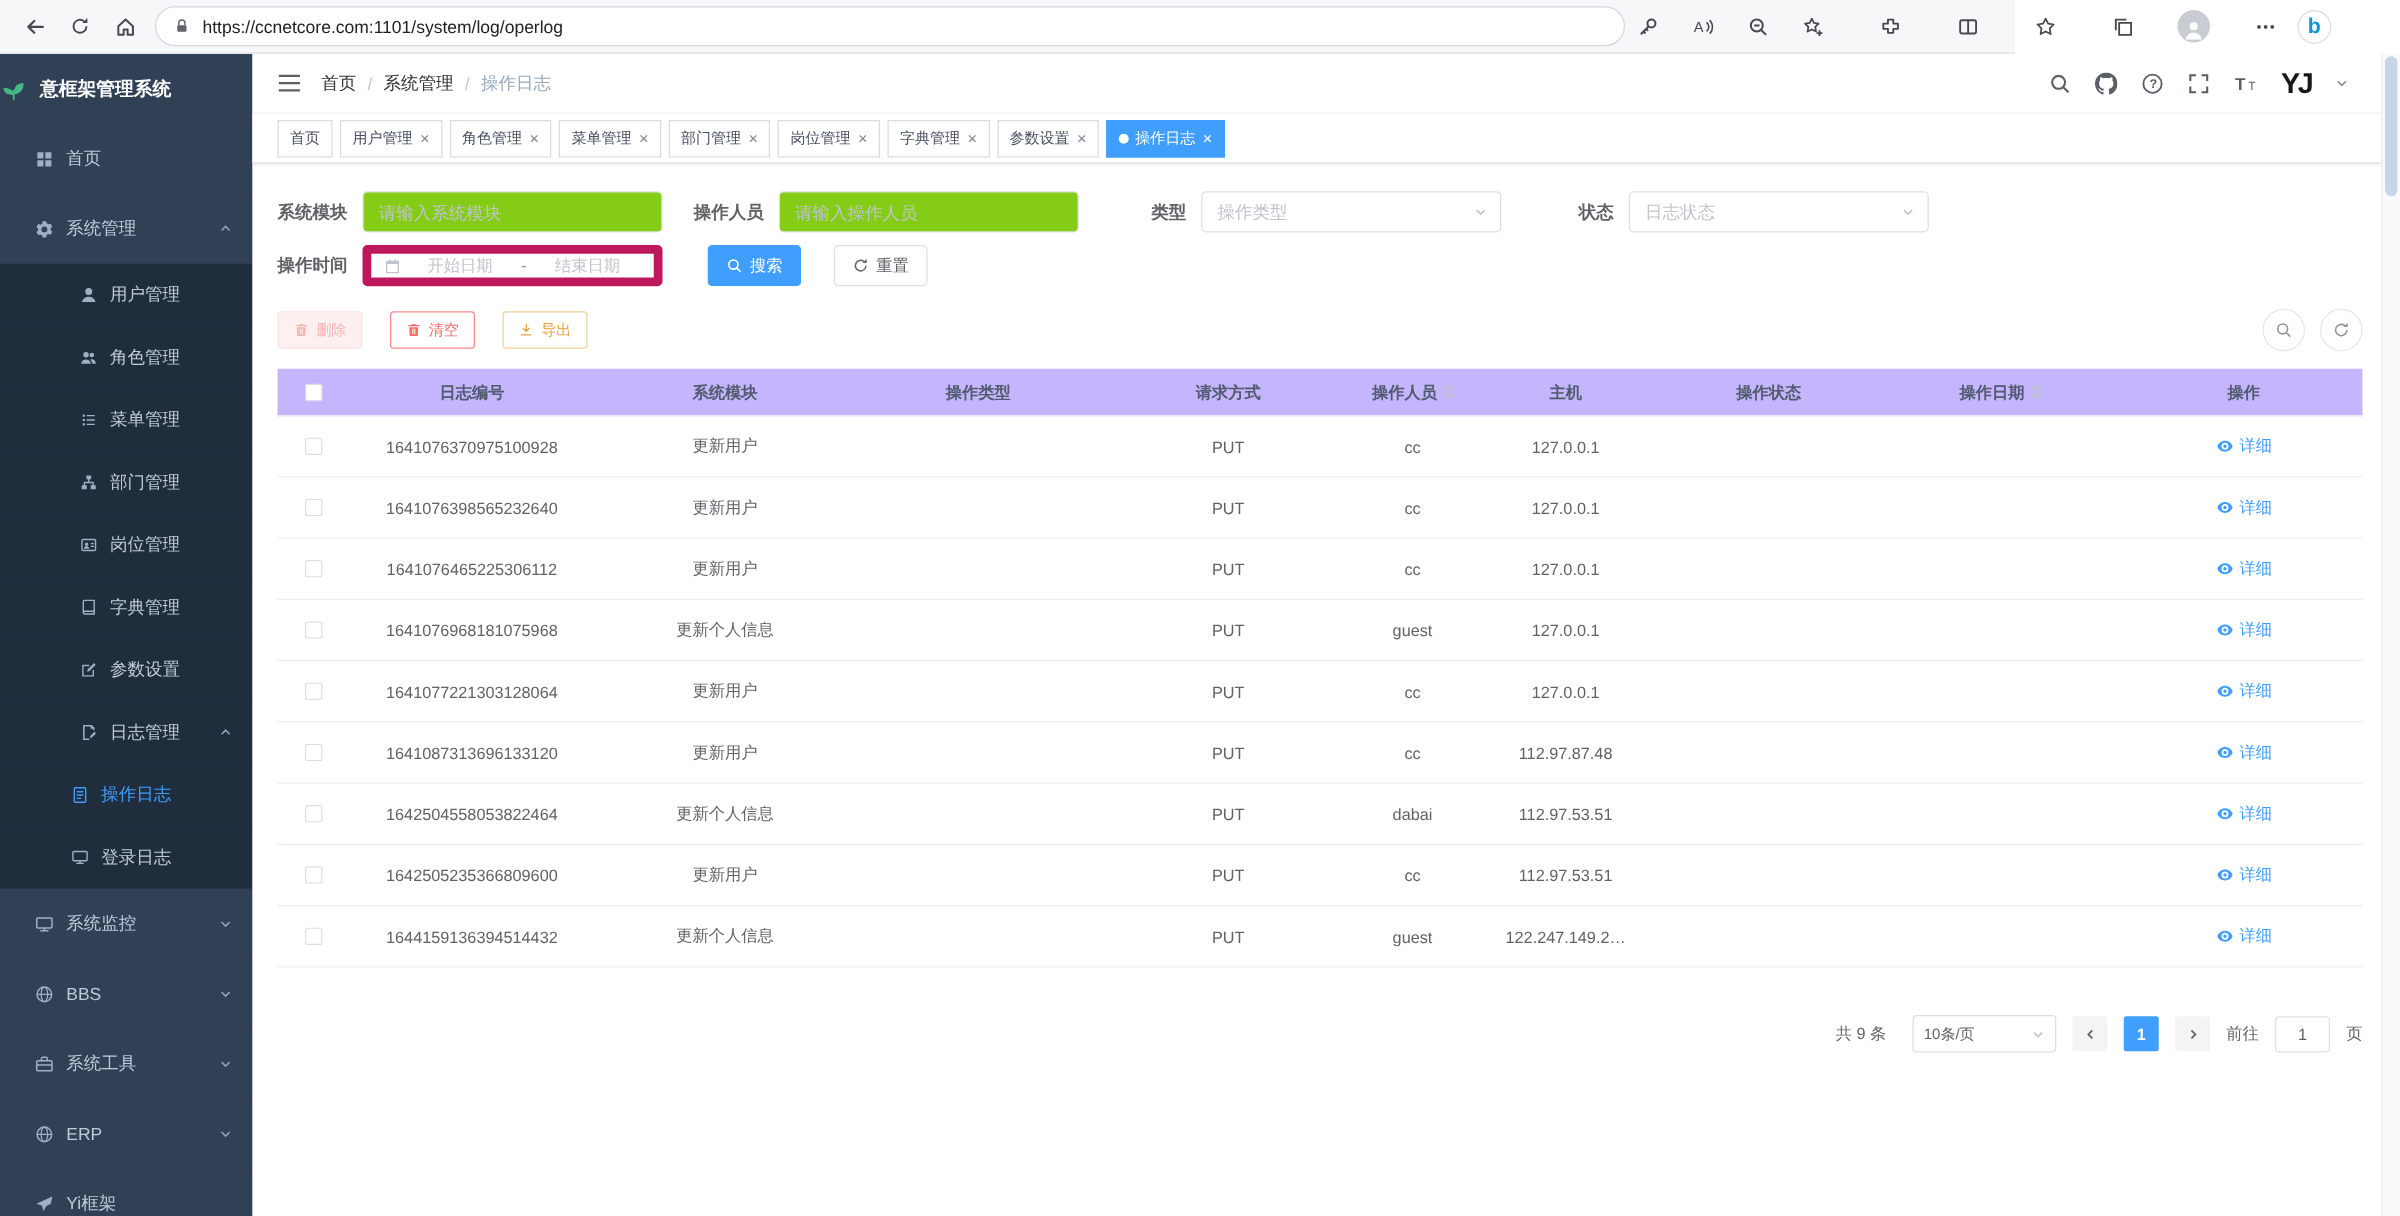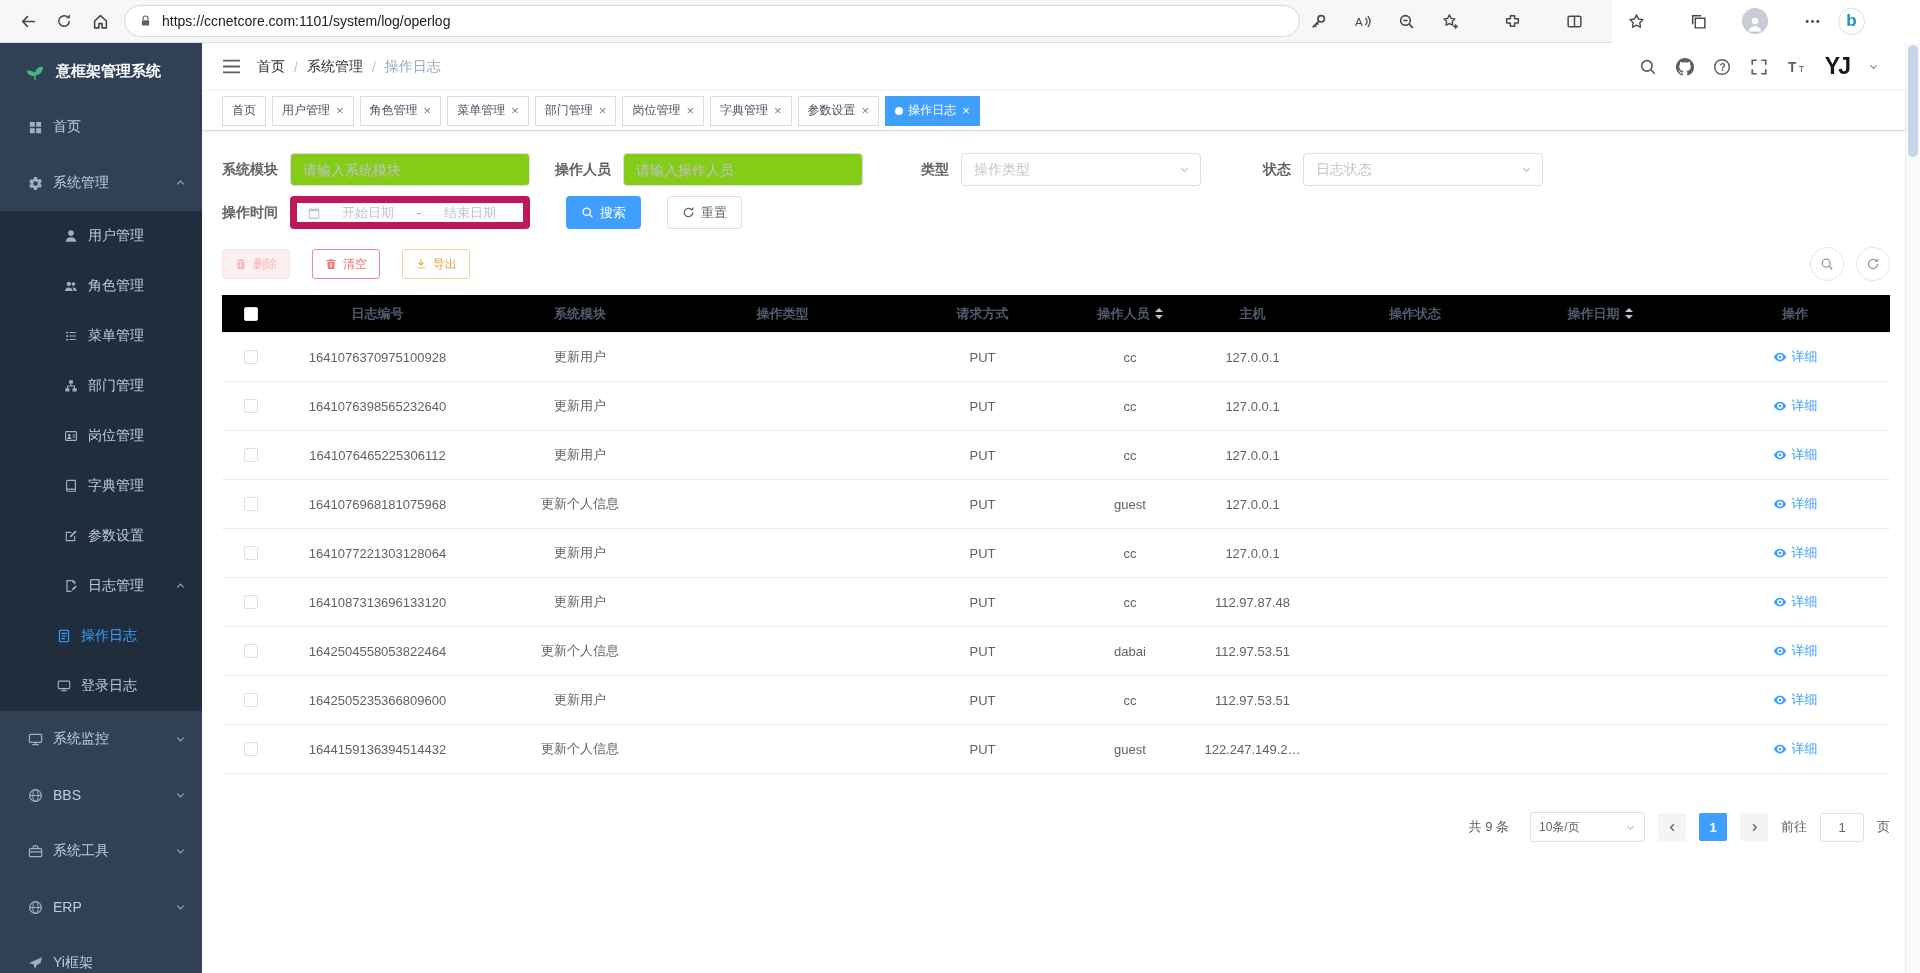--- a/index.html
+++ b/index.html
@@ -14,21 +14,21 @@
 .addr .url{font-size:14px;color:#202124;white-space:nowrap}
 .cright{display:flex;align-items:center;margin-left:auto;gap:8px;padding-right:4px}
 .cright .gap{width:10px}
 .avatar{width:26px;height:26px;border-radius:50%;background:#c9cdd3;display:flex;align-items:end;justify-content:center;overflow:hidden;cursor:pointer}
 .bing{width:27px;height:27px;border-radius:50%;background:#fff;border:1px solid #d8dbe0;color:#1493d6;font-weight:800;font-size:17px;display:flex;align-items:center;justify-content:center;cursor:pointer}
 
 .scrollbar{position:absolute;top:43px;right:0;width:15px;bottom:0;background:#f9fafc;border-left:1px solid #edeef2}
 .sthumb{position:absolute;top:2px;left:2px;width:10px;height:112px;border-radius:5px;background:#c8d4e8;cursor:pointer}
 
 .sidebar{position:absolute;left:0;top:43px;width:202px;bottom:0;background:#304156;overflow:hidden}
-.logo{height:56px;display:flex;align-items:center;gap:10px;padding-left:24px}
+.logo{height:56px;display:flex;align-items:center;gap:10px;padding-left:0}
 .logo-text{color:#fff;font-weight:700;font-size:15px;white-space:nowrap}
 .mi{display:flex;align-items:center;height:56px;color:#bfcbd9;font-size:14px;position:relative;cursor:pointer;white-space:nowrap}
 .mi.lv1{padding-left:28px;background:#304156}
 .mi.lv2,.mi.lv3{height:50px;background:#1f2d3d}
 .mi.lv2{padding-left:64px}
 .mi.lv3{padding-left:57px}
 .mico{margin-right:10px;display:flex;color:#9eb0c4}
 .mi.active,.mi.active .mico{color:#409eff}
 .chev{position:absolute;right:16px;top:50%;transform:translateY(-50%);color:#93a4b6;display:flex}
 .chev.up svg{transform:rotate(180deg)}
@@ -71,21 +71,21 @@
 
 .toolbar{display:flex;align-items:center;margin-top:18px}
 .btn-mini{height:30px;padding:0 12px;font-size:12px;border-radius:3px}
 .btn-del{background:#fef0f0;border-color:#fde2e2;color:#f8b3b3;cursor:not-allowed}
 .btn-clear{border-color:#f78989;color:#f56c6c;margin-left:22px}
 .btn-export{border-color:#f3d19e;color:#e6a23c;margin-left:22px}
 .toolbar-right{margin-left:auto;display:flex;gap:12px;align-items:center}
 .tcircle{width:34px;height:34px;border-radius:50%;border:1px solid #e3e6eb;display:flex;align-items:center;justify-content:center;color:#90959d;cursor:pointer;background:#fff}
 
 .table{margin-top:14px;width:1668px}
-.thead{display:flex;align-items:center;height:38px;background:#000000;border-bottom:1px solid #ebeef5}
+.thead{display:flex;align-items:center;height:38px;background:#c4b5fd;border-bottom:1px solid #ebeef5}
 .th{font-size:13px;font-weight:700;color:#515a6e;display:flex;align-items:center;justify-content:center;white-space:nowrap}
 .tr{display:flex;align-items:center;height:49px;border-bottom:1px solid #ebeef5}
 .td{font-size:13px;color:#606266;display:flex;align-items:center;justify-content:center;overflow:hidden;white-space:nowrap}
 .c0{width:58px}.c1{width:195px}.c2{width:210px}.c3{width:195px}.c4{width:205px}.c5{width:90px}.c6{width:155px}.c7{width:170px}.c8{width:200px}.c9{width:190px}
 .cb{width:14px;height:14px;border:1px solid #dcdfe6;border-radius:2px;background:#fff;cursor:pointer;display:inline-block}
 .carets{display:inline-flex;flex-direction:column;margin-left:5px;cursor:pointer}
 .carets i{width:0;height:0;border:4px solid transparent;display:block}
 .carets .cu{border-bottom-color:#c0c4cc;border-top-width:0;margin-bottom:3px}
 .carets .cd{border-top-color:#c0c4cc;border-bottom-width:0}
 .detail{display:inline-flex;align-items:center;gap:5px;color:#409eff;font-size:13px;cursor:pointer}

